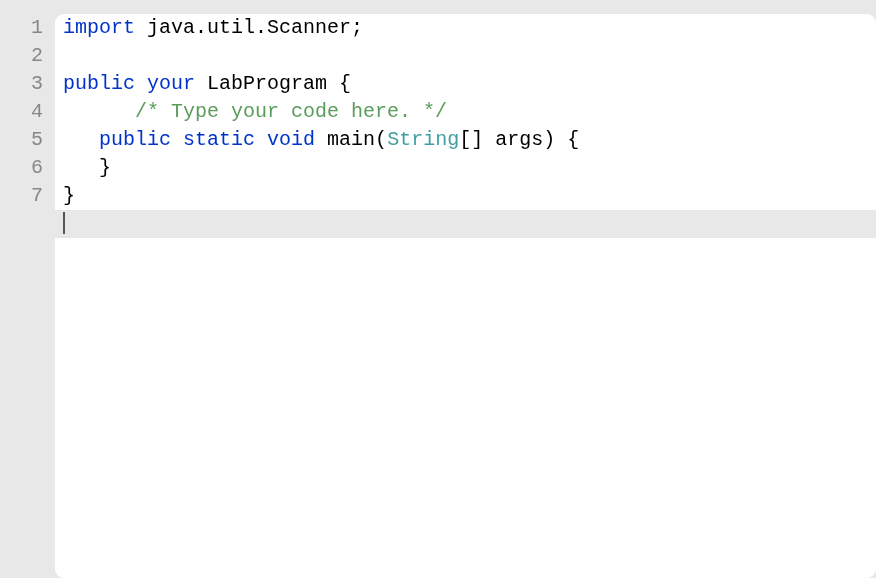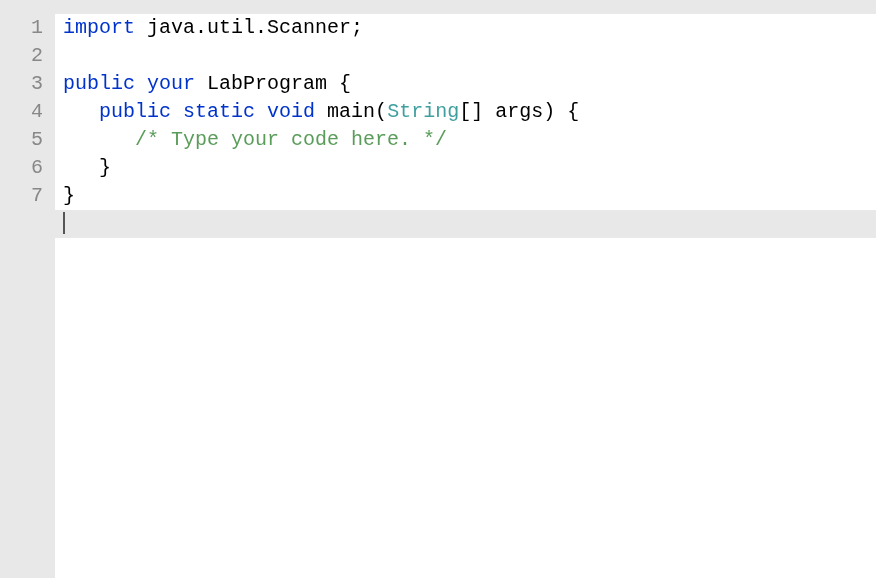--- a/index.html
+++ b/index.html
@@ -31,20 +31,21 @@
     .gutter-line {
       height: 28px;
       line-height: 28px;
       padding-right: 12px;
       font-size: 20px;
     }
     .code-area {
       flex: 1;
       background: #ffffff;
       position: relative;
+      border-radius: 9px;
     }
     .code-line {
       height: 28px;
       line-height: 28px;
       padding-left: 8px;
       white-space: pre;
     }
     .highlight-row {
       position: absolute;
       left: -55px;
@@ -84,20 +85,20 @@
     <div class="gutter-line">6</div>
     <div class="gutter-line">7</div>
     <div class="gutter-line">8</div>
   </div>
   <div class="code-area">
     <div class="highlight-row" style="top:196px;"></div>
     <div class="code-content">
       <div class="code-line"><span class="kw-blue">import</span><span> </span><span class="plain">java.util.Scanner;</span></div>
       <div class="code-line"><span></span></div>
       <div class="code-line"><span class="kw-blue">public</span><span> </span><span class="kw-blue">your</span><span> </span><span class="plain">LabProgram {</span></div>
+      <div class="code-line"><span>      </span><span class="comment">/* Type your code here. */</span></div>
       <div class="code-line"><span>   </span><span class="kw-blue">public</span><span> </span><span class="kw-blue">static</span><span> </span><span class="kw-blue">void</span><span> </span><span class="plain">main(</span><span class="kw-teal">String</span><span class="plain">[]</span><span class="plain"> args) {</span></div>
-      <div class="code-line"><span>      </span><span class="comment">/* Type your code here. */</span></div>
       <div class="code-line"><span>   </span><span class="plain">}</span></div>
       <div class="code-line"><span class="plain">}</span></div>
       <div class="code-line"><span class="cursor"></span><span></span></div>
     </div>
   </div>
 </div>
 
 </body></html>

